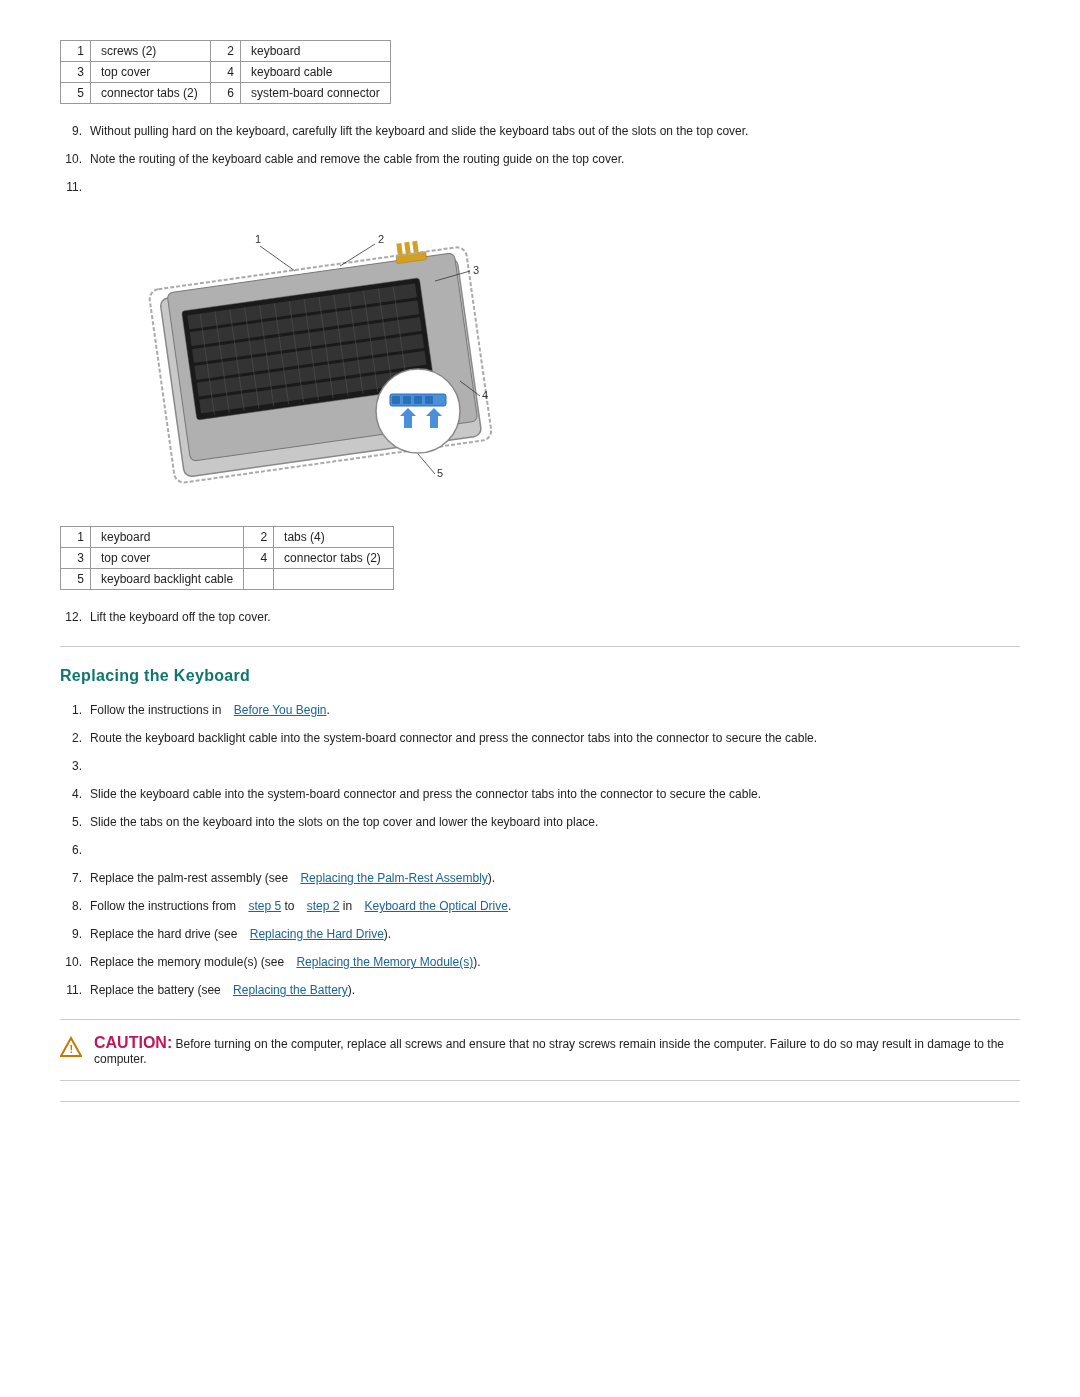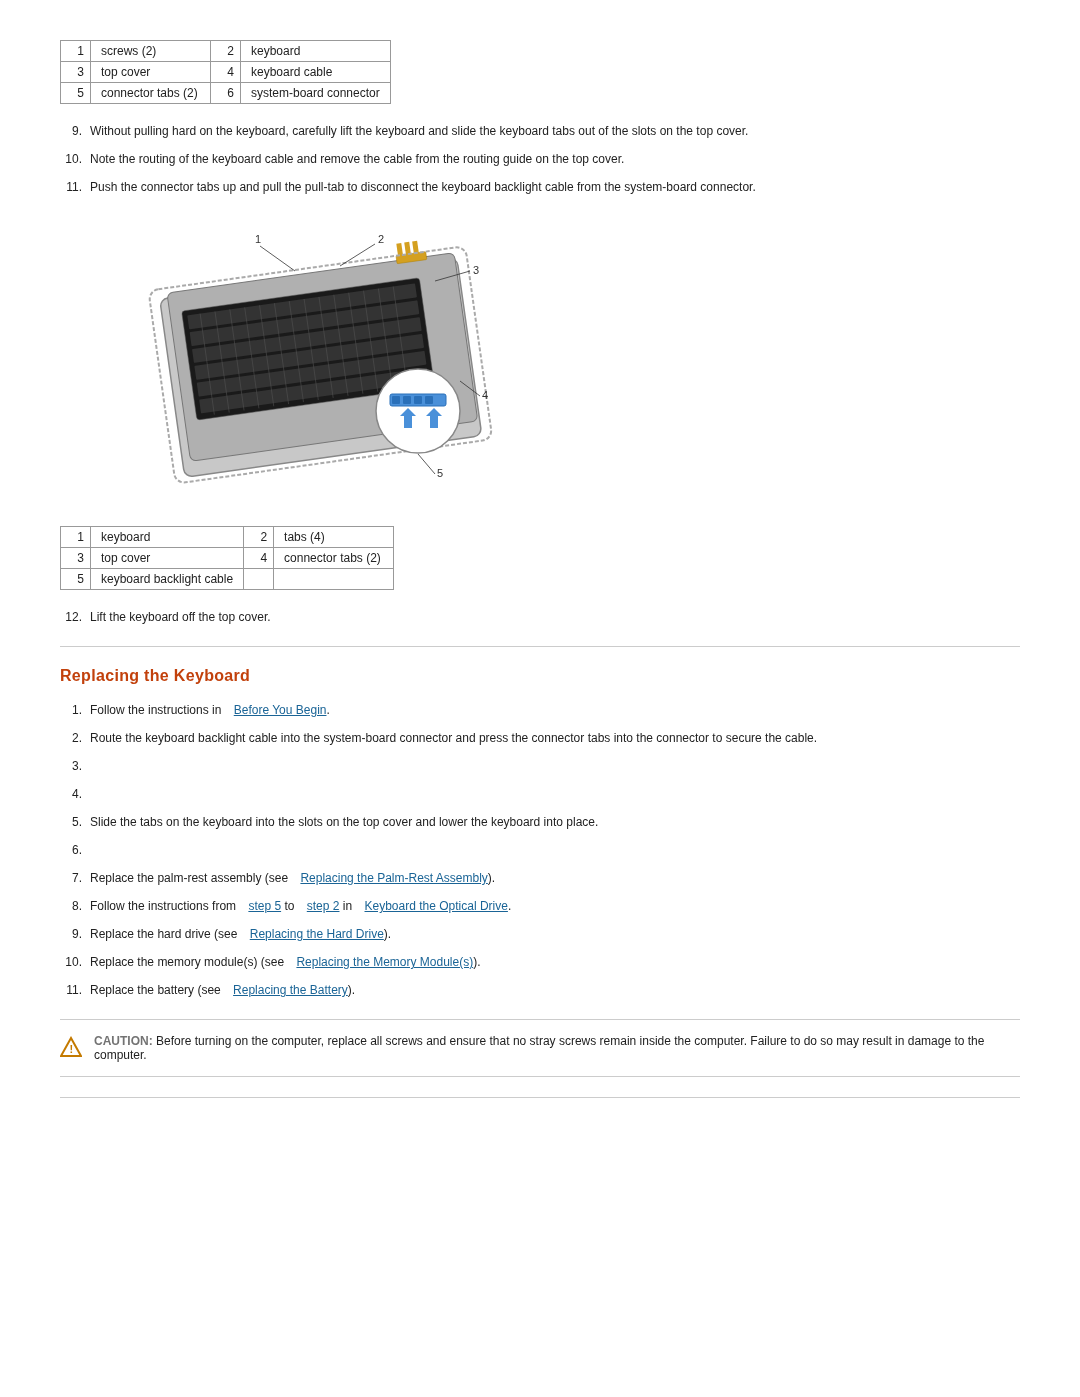--- a/index.html
+++ b/index.html
@@ -60,21 +60,21 @@
 
     
     .section-divider {
       border: none;
       border-top: 1px solid #ccc;
       margin: 20px 0;
     }
 
     
     .section-heading {
-      color: #c2410c;
+      color: #0f766e;
       font-size: 16px;
       font-weight: bold;
       margin-bottom: 16px;
       letter-spacing: 0.02em;
     }
 
     
     a {
       color: #1a6496;
       text-decoration: underline;
@@ -90,22 +90,22 @@
       margin-top: 20px;
       font-size: 12px;
       align-items: flex-start;
     }
     .caution-triangle {
       flex-shrink: 0;
       margin-top: 2px;
     }
     .caution-label {
       font-weight: bold;
-      color: #737373;
-      font-size: 12px;
+      color: #be185d;
+      font-size: 16px;
     }
 
     .step-content a {
       color: #1a6496;
       margin-left: 9px;
     }
   </style>
 </head>
 <body>
 
@@ -136,21 +136,20 @@
     <li>
       <span class="step-num">9.</span>
       <span class="step-content">Without pulling hard on the keyboard, carefully lift the keyboard and slide the keyboard tabs out of the slots on the top cover.</span>
     </li>
     <li>
       <span class="step-num">10.</span>
       <span class="step-content">Note the routing of the keyboard cable and remove the cable from the routing guide on the top cover.</span>
     </li>
     <li>
       <span class="step-num">11.</span>
-      <span class="step-content">Push the connector tabs up and pull the pull-tab to disconnect the keyboard backlight cable from the system-board connector.</span>
     </li>
   </ul>
 
 <div class="keyboard-image-container">
   <svg viewBox="0 0 380 290" xmlns="http://www.w3.org/2000/svg" style="width:100%;height:100%;">
 
     <g transform="rotate(-8, 190, 145)">
 
       <rect x="30" y="60" width="300" height="180" rx="8" fill="#c8c8c8" stroke="#888" stroke-width="1.5"></rect>
 
@@ -257,20 +256,21 @@
     </li>
     <li>
       <span class="step-num">2.</span>
       <span class="step-content">Route the keyboard backlight cable into the system-board connector and press the connector tabs into the connector to secure the cable.</span>
     </li>
     <li>
       <span class="step-num">3.</span>
     </li>
     <li>
       <span class="step-num">4.</span>
+      <span class="step-content">Slide the keyboard cable into the system-board connector and press the connector tabs into the connector to secure the cable.</span>
     </li>
     <li>
       <span class="step-num">5.</span>
       <span class="step-content">Slide the tabs on the keyboard into the slots on the top cover and lower the keyboard into place.</span>
     </li>
     <li>
       <span class="step-num">6.</span>
     </li>
     <li>
       <span class="step-num">7.</span>

